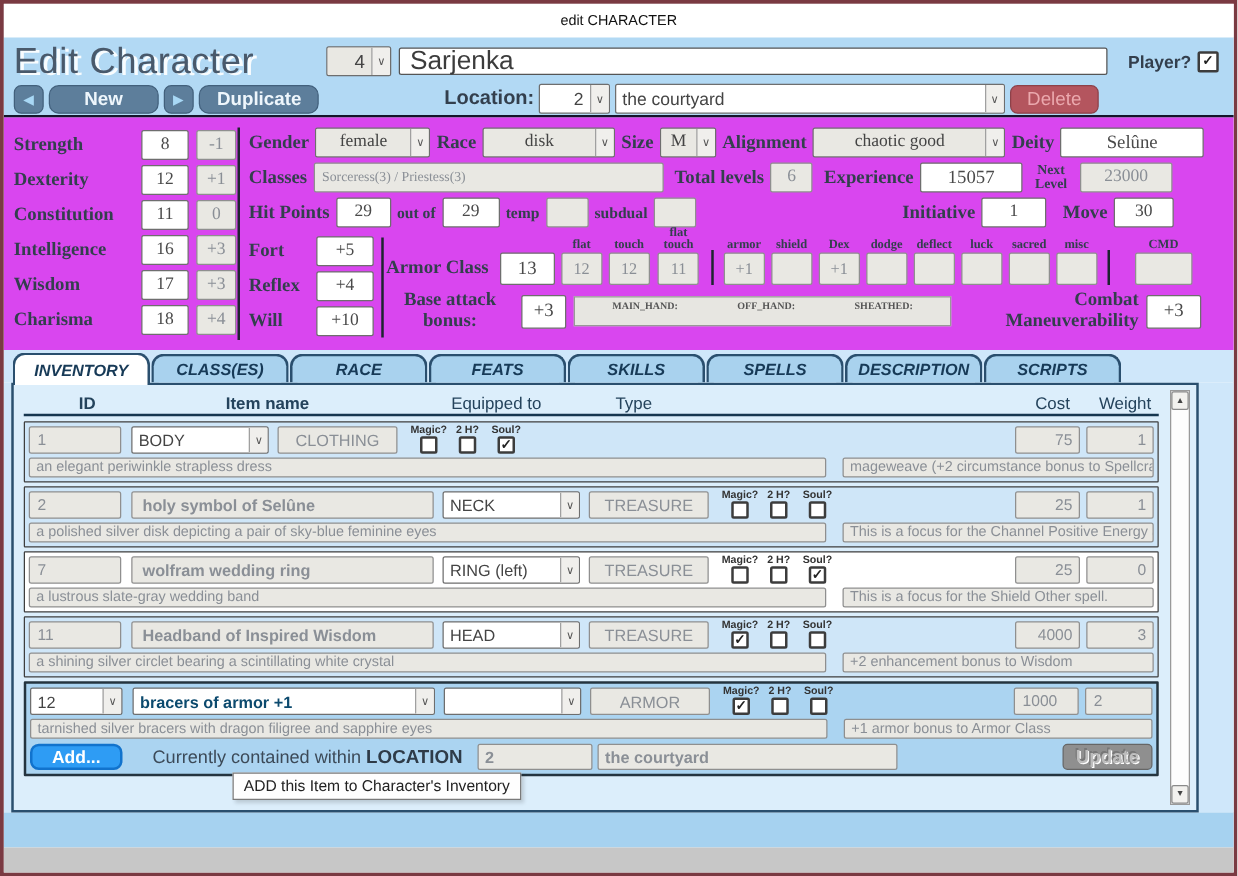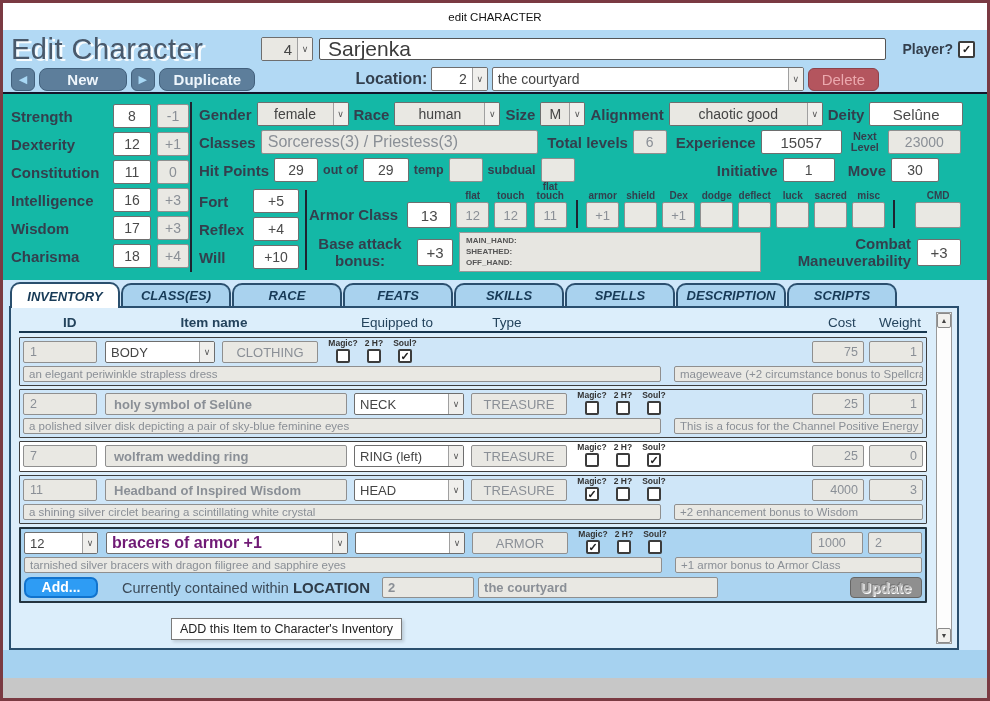--- a/index.html
+++ b/index.html
@@ -48,58 +48,58 @@
              color:#a8d8f5; font-size:11px; display:flex; align-items:center; justify-content:center; cursor:pointer; }
   .slate-btn { min-width:88px; height:23px; background:#5d7e9b; border:1.5px solid #42607c; border-radius:8px;
                color:#eef6fc; font-weight:bold; font-size:15px; padding:0 14px; cursor:pointer; }
   .delete-btn { width:72px; height:23px; background:#b4555e; border:1.5px solid #8d4149; border-radius:6px;
                 color:#eba9ae; font-weight:normal; font-size:15px; cursor:pointer; margin-right:100px; }
   .loc-label { margin-left:96px; font-size:16px; }
   .loc-id { width:57px; } .loc-id .sel-val { justify-content:flex-end; }
   .loc-name { width:315px; }
 
   
-  .stats { height:186px; background:#14b8a6; position:relative; }
+  .stats { height:186px; background:#d946ef; position:relative;font-family:Liberation Serif, serif; }
   .abilities { position:absolute; left:8px; top:10px; }
   .ab-row { display:flex; align-items:center; height:24px; margin-bottom:4px; }
   .ab-row .lbl { width:102px; }
   .ab-score { width:38px; margin-right:6px; }
   .ab-mod { width:32px; color:#98a0a8; }
   .vdiv { position:absolute; width:2px; background:#1e2430; }
   .d1 { left:187px; top:8px; height:170px; }
   .d2 { left:302px; top:96px; height:80px; }
 
   .b-row { position:absolute; left:196px; display:flex; align-items:center; gap:5px; height:24px; }
   .rowA { top:8px;  right:24px; }
   .rowB { top:36px; right:26px; }
   .rowC { top:64px; right:48px; }
   .sm-lbl { font-weight:bold; color:#333f4d; font-size:12.5px; white-space:nowrap; }
   .two-line { font-size:11px; line-height:11px; text-align:center; }
-  .classes-f { width:280px; font-size:16px; padding-left:6px; }
+  .classes-f { width:280px; font-size:11px; padding-left:6px; }
   .saves { position:absolute; left:196px; top:94px; }
   .save-row { display:flex; align-items:center; height:26px; margin-bottom:2px; }
   .save-row .lbl { width:54px; }
   .save-val { width:46px; height:24px; }
 
   .ac-block { position:absolute; left:306px; top:86px; display:flex; align-items:flex-end; gap:5px; }
   .ac-block .lbl { margin-bottom:5px; margin-right:4px; }
   .ac-main { width:44px; height:26px; font-size:15px; }
   .ac-col { display:flex; flex-direction:column; align-items:center; }
   .ac-lbl { height:20px; display:flex; align-items:flex-end; justify-content:center; text-align:center;
             font-size:10px; font-weight:bold; color:#333f4d; line-height:9px; margin-bottom:2px; max-width:36px; }
   .ac-val { width:33px; height:26px; font-size:13px; }
   .ac-val.cmd { width:46px; }
   .ac-sep { width:2px; height:28px; background:#1e2430; margin:0 3px; }
   .cmd-col { margin-left:12px; }
 
   .bab-block { position:absolute; left:306px; top:138px; right:26px; display:flex; align-items:center; gap:6px; }
   .bab-label { width:102px; text-align:center; font-weight:bold; font-size:15px; line-height:17px; color:#333f4d; }
   .bab-val { width:36px; height:27px; font-size:15px; }
-  .weapon-box { width:302px; height:40px; background:#e7e6e1; border:1px solid #999; padding:2px 6px;
-                display:flex; flex-direction:column; justify-content:space-around; }
+  .weapon-box { width:302px; height:24px; background:#e7e6e1; border:1px solid #999; padding:2px 6px;
+                display:flex; flex-direction:row; justify-content:space-around; }
   .weapon-box div { font-size:8px; font-weight:bold; color:#555; line-height:10px; }
   .cmb-label { text-align:right; font-weight:bold; font-size:15px; line-height:17px; color:#333f4d; flex:1; }
   .cmb-val { width:44px; height:27px; font-size:15px; }
 
   
   .tabs { height:26px; background:#cfe7fa; display:flex; align-items:flex-end; padding-left:7px;
           position:relative; z-index:3;font-style:italic; }
   .tab { min-width:110px; text-align:center; font-weight:bold; font-size:13px; color:#173a57;
          background:#a9d2ee; border:2px solid #2a4f6e; border-bottom:none; border-radius:10px 10px 0 0;
          padding:3px 6px 0; height:23px; margin-right:1px; cursor:pointer; }
@@ -132,42 +132,42 @@
   .cl { font-size:8.5px; font-weight:bold; color:#333; white-space:nowrap; }
   .cbx-cluster .cb { width:14px; height:14px; }
   .desc-row { display:flex; margin-top:2px; }
   .f-desc { width:638px; margin-right:13px; height:16px; font-size:11.5px; color:#555; padding-left:5px; }
   .f-note { flex:1; height:16px; font-size:11.5px; color:#555; padding-left:5px; }
 
   .editor { border:2px solid #24343f; background:#abd4f1; margin-top:1px; margin-bottom:0; }
   .ed-id { width:74px; margin-right:8px; height:22px; }
   .ed-id .sel-val { font-size:13px; }
   .ed-name { width:242px; margin-right:7px; height:22px; }
-  .ed-name .sel-val { font-weight:bold; font-size:16px; color:#701a75; }
+  .ed-name .sel-val { font-weight:bold; font-size:13px; color:#0c4a6e; }
   .f-cost.left, .f-wt.left { justify-content:flex-start; padding-left:6px; }
 
   .add-row { display:flex; align-items:center; margin-top:3px; height:22px; }
   .add-btn { width:74px; height:21px; background:#2e9cf4; border:2px solid #1173cd; border-radius:7px;
              color:#fff; font-weight:bold; font-size:14px; cursor:pointer; }
   .contained-lbl { margin-left:24px; font-size:14.5px; color:#3c4a58; }
   .contained-lbl b { font-size:15px; color:#2e3b48; }
   .f-loc-id { width:92px; margin-left:12px; height:21px; font-weight:bold; color:#333; font-size:13px; padding-left:5px; }
   .f-loc-name { width:240px; margin-left:4px; height:21px; font-weight:bold; color:#333; font-size:13px; padding-left:5px; }
   .update-btn { width:72px; height:21px; background:#8f8f8f; border:1px solid #666; border-radius:4px;
                 color:#bdbdbd; font-weight:bold; font-size:15px; cursor:pointer;
                 text-shadow:-1px -1px 0 #777, 1px 1px 0 #fff; margin-left:auto; }
 
   .scrollbar { position:absolute; top:4px; bottom:4px; right:5px; width:16px; background:#fdfdfd;
                border:1px solid #999; }
   .sb-btn { position:absolute; left:0; width:14px; height:15px; background:#f2f1ee; border:1px solid #8a8a8a;
             border-radius:2px; display:flex; align-items:center; justify-content:center; font-size:7px;
             color:#444; cursor:pointer; }
   .sb-up { top:0; } .sb-dn { bottom:0; }
 
-  .tooltip { position:absolute; left:160px; top:310px; background:#fefefe; border:1px solid #7a7a7a;
+  .tooltip { position:absolute; left:175px; top:310px; background:#fefefe; border:1px solid #7a7a7a;
              padding:3px 8px; font-size:12.5px; color:#222; white-space:nowrap; z-index:6;
              box-shadow:2px 2px 3px rgba(0,0,0,.15); }
 
   .strip-blue { height:28px; background:#a6d2f0; }
   .strip-gray { height:22px; background:#c7c7c7; }
 </style>
 </head>
 <body>
 
 <div class="window">
@@ -249,21 +249,21 @@
     <div class="vdiv d1"></div>
 
     <div class="b-row rowA">
       <span class="lbl">Gender</span>
       <div class="select gray" style="width:92px">
         <span class="sel-val" style="justify-content:center">female</span>
         <span class="chev">∨</span>
       </div>
       <span class="lbl">Race</span>
       <div class="select gray" style="width:106px">
-        <span class="sel-val" style="justify-content:center">human</span>
+        <span class="sel-val" style="justify-content:center">disk</span>
         <span class="chev">∨</span>
       </div>
       <span class="lbl">Size</span>
       <div class="select gray" style="width:45px">
         <span class="sel-val" style="justify-content:center">M</span>
         <span class="chev">∨</span>
       </div>
       <span class="lbl">Alignment</span>
       <div class="select gray" style="width:154px">
         <span class="sel-val" style="justify-content:center">chaotic good</span>
@@ -371,22 +371,22 @@
             <div class="field gray center ac-val cmd"></div>
           </div>
         </div>
     </div>
 
     <div class="bab-block">
       <div class="bab-label">Base attack bonus:</div>
       <div class="field center bab-val">+3</div>
       <div class="weapon-box">
         <div>MAIN_HAND:</div>
+        <div>OFF_HAND:</div>
         <div>SHEATHED:</div>
-        <div>OFF_HAND:</div>
       </div>
       <div class="cmb-label" style="white-space:normal; max-width:190px; margin-left:auto">Combat Maneuverability</div>
       <div class="field center cmb-val">+3</div>
     </div>
   </div>
 
   <div class="tabs" id="tabs">
       <div class="tab active">INVENTORY</div>
       <div class="tab">CLASS(ES)</div>
       <div class="tab">RACE</div>
@@ -479,20 +479,24 @@
         <span class="cl">Soul?</span>
         <span class="cb"></span>
         <span class="cb"></span>
         <span class="cb checked">
                   <span class="tick">✓</span>
                 </span>
       </div>
       <span class="sp"></span>
       <div class="field gray f-cost right" style="margin-right:5px">25</div>
       <div class="field gray f-wt right">0</div>
+    </div>
+    <div class="desc-row">
+      <div class="field gray f-desc">a lustrous slate-gray wedding band</div>
+      <div class="field gray f-note">This is a focus for the Shield Other spell.</div>
     </div>
   </div>
           <div class="item-group bg-blue">
     <div class="item-row">
       <div class="field gray f-id">11</div>
       <div class="field gray f-name">Headband of Inspired Wisdom</div>
       <div class="select f-eq">
         <span class="sel-val">HEAD</span>
         <span class="chev">∨</span>
       </div>

